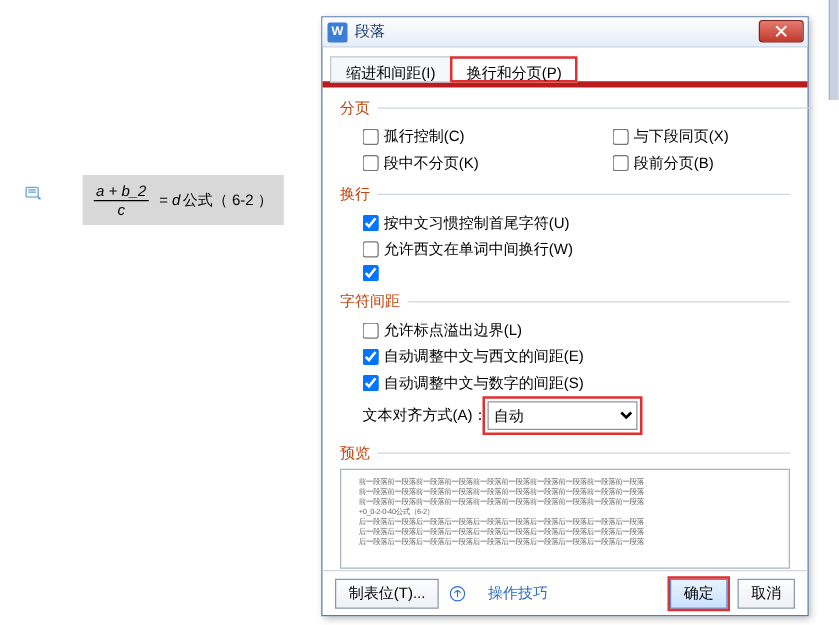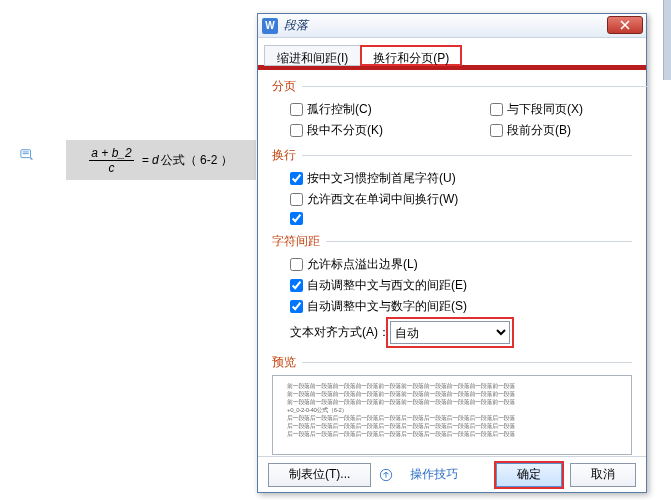--- a/index.html
+++ b/index.html
@@ -2,32 +2,32 @@
 <html><head>
 <meta charset="utf-8">
 <style>
 * { box-sizing: border-box; margin: 0; padding: 0; font-family: "Microsoft YaHei", Tahoma, sans-serif; font-size: 12px; }
 body { width: 671px; height: 500px; background: #fff; position: relative; overflow: hidden; }
 
 
 .doc-area { position: absolute; left: 20px; top: 140px; width: 235px; height: 40px; }
 .anchor-icon { position: absolute; left: 0; top: 8px; width: 14px; height: 14px; color: #4a8fd6; }
 .anchor-icon svg { width: 14px; height: 14px; }
-.formula-box { position: absolute; left: 46px; top: 0; width: 190px; height: 40px; background: #d8d8d8; display: flex; align-items: center; justify-content: center; font-family: "Times New Roman", serif; font-size: 14px; }
+.formula-box { position: absolute; left: 46px; top: 0; width: 161px; height: 40px; background: #d8d8d8; display: flex; align-items: center; justify-content: center; font-family: "Times New Roman", serif; font-size: 14px; }
 .formula-frac { display: inline-flex; flex-direction: column; align-items: center; margin-right: 4px; }
 .formula-num { border-bottom: 1px solid #000; padding: 0 2px; font-style: italic; }
 .formula-den { padding: 0 2px; font-style: italic; }
 .formula-rest { font-style: italic; margin-left: 4px; }
 .formula-label { font-style: normal; margin-left: 2px; }
 
 
 .dialog { position: absolute; left: 257px; top: 13px; width: 390px; height: 480px; border: 1px solid #5a7ca8; box-shadow: 2px 2px 6px rgba(0,0,0,0.3); background: #fff; }
 .titlebar { height: 24px; background: linear-gradient(#fdfdfe, #e6edf7); border-bottom: 1px solid #c8d4e4; display: flex; align-items: center; padding: 0 4px; position: relative; }
 .titlebar .app-icon { width: 16px; height: 16px; background: #3b7dd8; color: #fff; font-size: 10px; font-weight: bold; display: flex; align-items: center; justify-content: center; border-radius: 2px; margin-right: 6px; }
-.titlebar .title { color: #1a3a6e; font-style: italic; }
+.titlebar .title { color: #1a3a6e; }
 .titlebar .close-btn { position: absolute; right: 3px; top: 2px; width: 36px; height: 18px; background: linear-gradient(#e67a6f, #c13a2e); border: 1px solid #7a2520; border-radius: 3px; color: #fff; display: flex; align-items: center; justify-content: center; cursor: pointer; }
 .titlebar .close-btn svg { width: 10px; height: 10px; }
 
 .tabs { display: flex; padding: 6px 6px 0 6px; border-bottom: 5px solid #b91c1c; height: 32px; }
 .tab { padding: 4px 12px; border: 1px solid #c0c8d4; background: #f5f7fa; margin-right: -1px; cursor: pointer; position: relative; top: 1px; }
 .tab.active { background: #fff; border-bottom: 1px solid #fff; }
 .tab-highlight { border: 2px solid #e03030 !important; padding: 3px 11px; }
 
 .dialog-body { padding: 8px 14px 4px 14px; height: 386px; }
 fieldset { border: none; padding: 0; margin-bottom: 6px; }
@@ -39,21 +39,21 @@
 .check-col2 { margin-left: 40px; }
 
 .align-row { padding: 4px 0 4px 18px; display: flex; align-items: center; }
 .align-row select { width: 120px; height: 23px; border: 1px solid #8a97ab; background: #fff; }
 .align-highlight { border: 2px solid #e03030; padding: 2px; margin: -4px; }
 
 .preview-box { border: 1px solid #aab3c0; height: 80px; margin: 4px 0 0 0; padding: 6px 14px; overflow: hidden; }
 .preview-line { height: 8px; font-size: 6px; color: #666; white-space: nowrap; line-height: 8px; letter-spacing: -0.3px; }
 
 .dialog-footer { height: 36px; border-top: 1px solid #d0d6e0; display: flex; align-items: center; padding: 0 10px; gap: 8px; }
-.btn { height: 24px; padding: 0 20px; border: 1px solid #8a97ab; background: linear-gradient(#fdfdfe, #eef1f6); cursor: pointer; display: flex; align-items: center; }
+.btn { height: 24px; padding: 0 10px; border: 1px solid #8a97ab; background: linear-gradient(#fdfdfe, #eef1f6); cursor: pointer; display: flex; align-items: center; }
 .btn.ok { background: linear-gradient(#e9f3ff, #c9e1ff); border-color: #5a8fd0; }
 .btn-highlight { outline: 2px solid #e03030; outline-offset: 0; }
 .spacer { flex: 1; }
 .help-link { color: #2a6bc7; display: flex; align-items: center; gap: 17px; cursor: pointer; }
 .help-link svg { width: 14px; height: 14px; }
 
 .right-strip { position: absolute; right: 0; top: 0; width: 8px; height: 80px; background: #c8d2e0; border-left: 1px solid #aab3c0; }
 </style>
 </head>
 <body>

